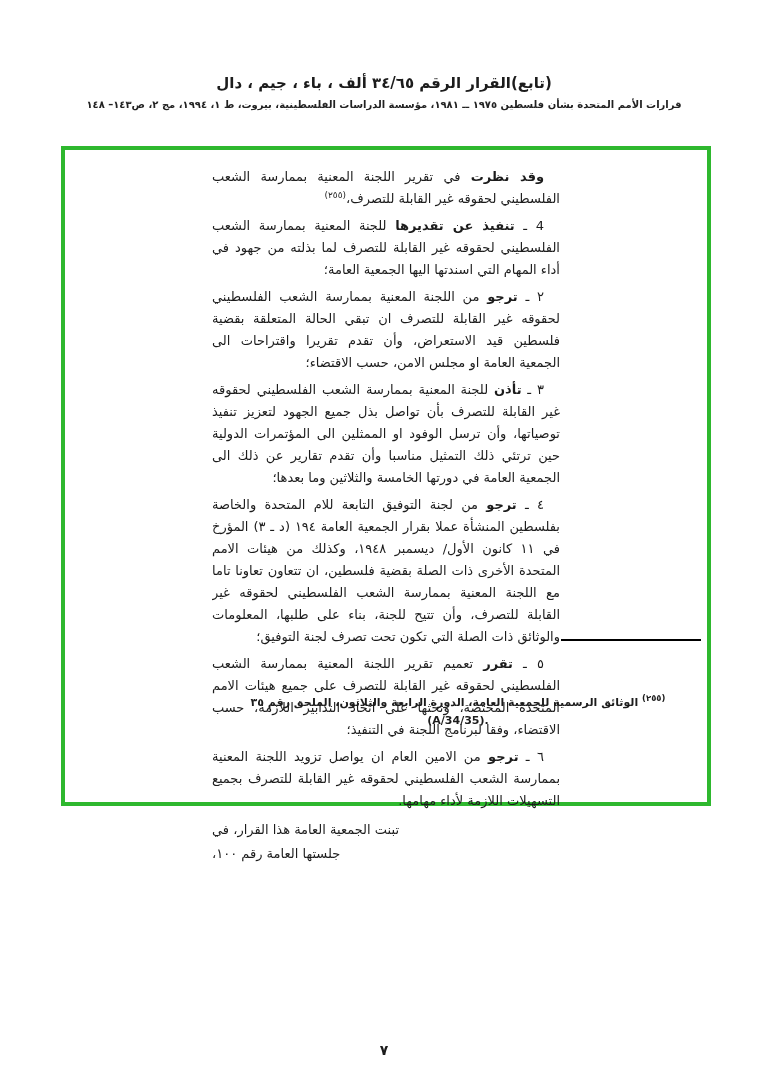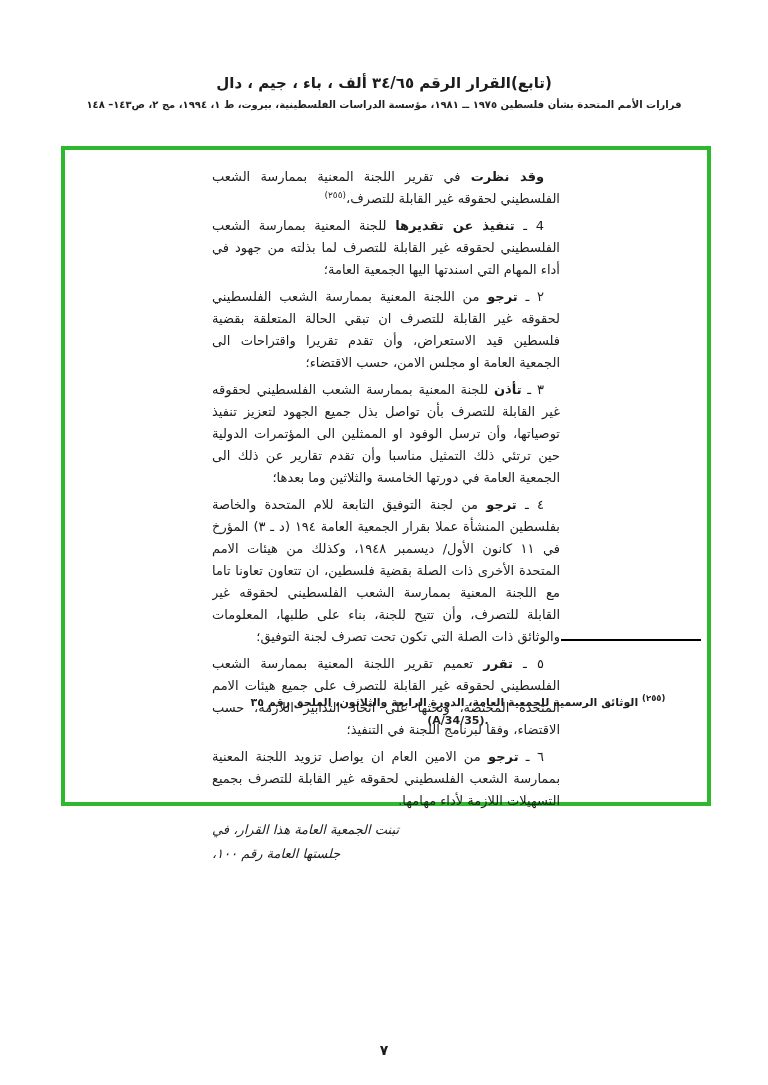--- a/index.html
+++ b/index.html
@@ -54,21 +54,20 @@
   .para { margin-bottom: 5px; text-indent: 16px; }
   .para b { font-weight: bold; }
   .para sup { font-size: 9px; vertical-align: super; line-height: 0; }
 
   .closing { margin-top: 6px; }
   .closing-line {
     text-align: left;
     direction: rtl;
     letter-spacing: 1px;
     line-height: 24px;
-    font-style: italic;
   }
 
   
   .footnote {
     position: absolute;
     left: 150px; right: 6px; bottom: 72px;
     direction: rtl;
   }
   .fn-rule {
     width: 140px;

